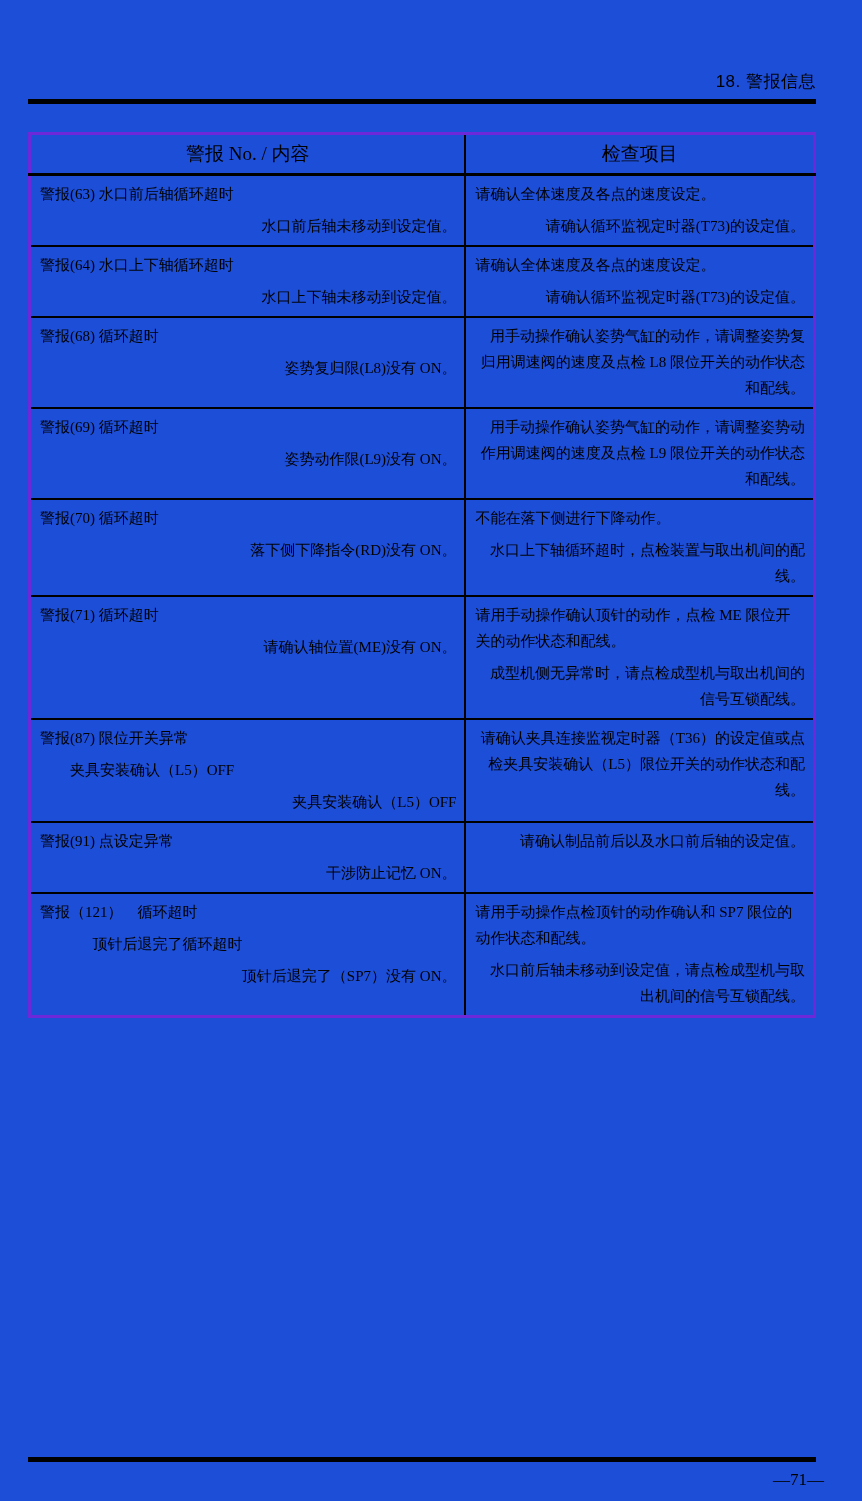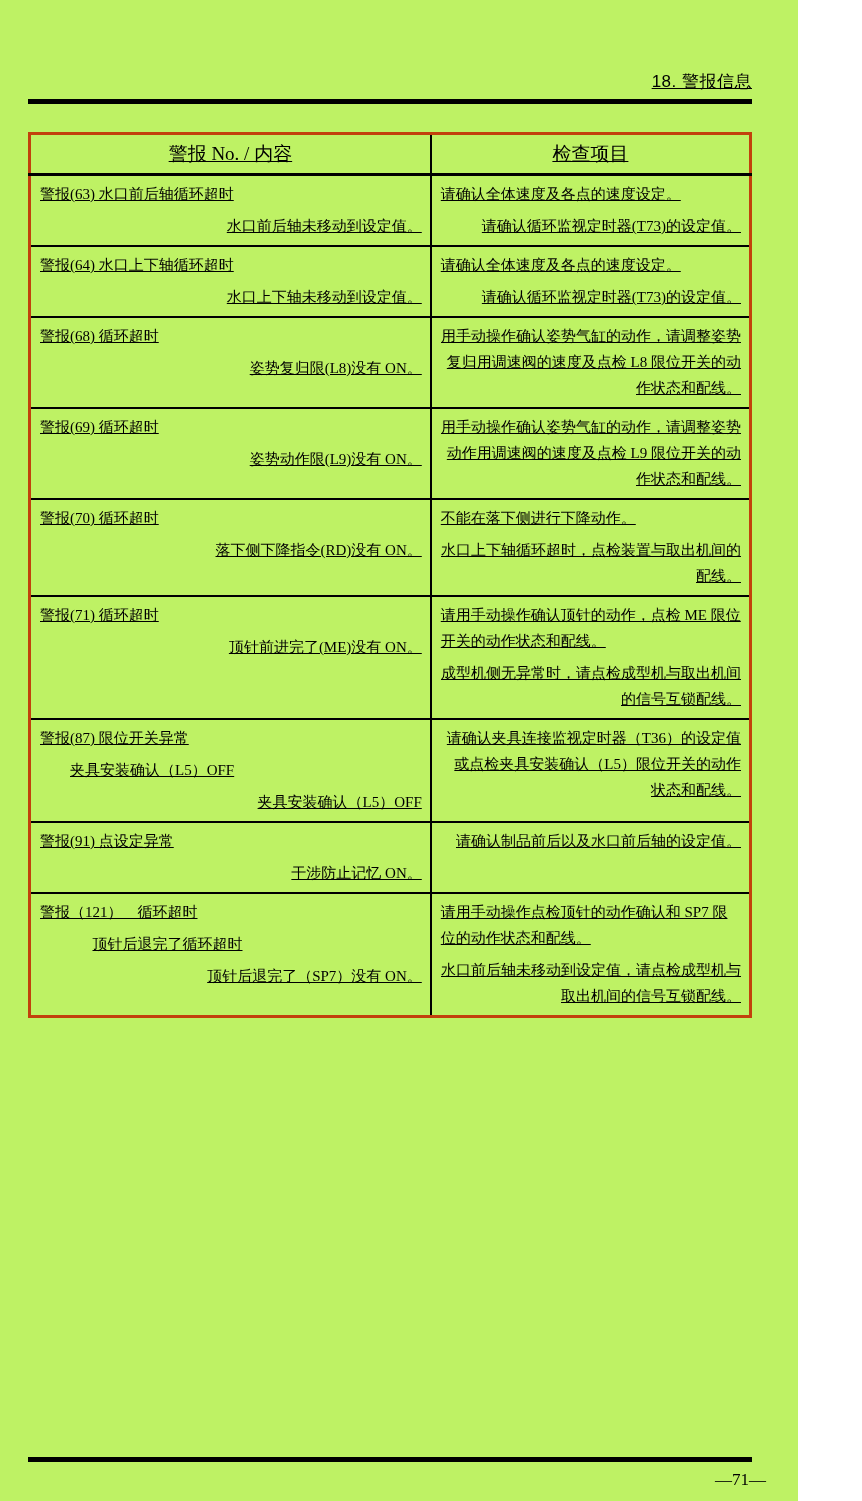--- a/index.html
+++ b/index.html
@@ -4,47 +4,46 @@
 <style>
   html, body {
     margin: 0;
     padding: 0;
     background: #ffffff;
     font-family: "Liberation Serif", "DejaVu Serif", serif;
     color: #000000;
   }
   .page {
     position: relative;
-    width: 798px;
+    width: 862px;
     height: 1501px;
-    background: #bef264;
+    background: #1d4ed8;
     box-sizing: border-box;
     overflow: hidden;
-    text-decoration: underline;
   }
   .page-inner {
     margin: 0 46px 0 28px; 
   }
   .page-header {
     padding-top: 70px;
     text-align: right;
     font-family: "Liberation Sans", "DejaVu Sans", sans-serif;
     font-size: 17px;
     letter-spacing: 0.5px;
   }
   .header-rule {
     margin-top: 6px;
     height: 5px;
     background: #000000;
   }
   table.alarm-table {
     margin-top: 28px;
     width: 100%;
     border-collapse: collapse;
-    border: 3px solid #c2410c;
+    border: 3px solid #6d28d9;
     table-layout: fixed;
   }
   table.alarm-table th {
     font-weight: normal;
     font-size: 19px;
     padding: 6px 4px;
     border-bottom: 3px solid #000000;
     text-align: center;
   }
   table.alarm-table th:first-child,
@@ -69,21 +68,21 @@
   .footer-rule {
     position: absolute;
     left: 28px;
     right: 46px;
     top: 1457px;
     height: 5px;
     background: #000000;
   }
   .page-number {
     position: absolute;
-    right: 32px;
+    right: 38px;
     top: 1470px;
     font-size: 17px;
   }
 </style>
 </head>
 <body>
 
 <div class="page">
   <div class="page-inner">
     <div class="page-header">
@@ -143,21 +142,21 @@
               <p>落下侧下降指令(RD)没有 ON。</p>
             </td>
             <td>
               <p>不能在落下侧进行下降动作。</p>
               <p>水口上下轴循环超时，点检装置与取出机间的配线。</p>
             </td>
           </tr>
           <tr>
             <td>
               <p>警报(71) 循环超时</p>
-              <p style="padding-left: 1.7em;">顶针前进完了(ME)没有 ON。</p>
+              <p style="padding-left: 1.7em;">请确认轴位置(ME)没有 ON。</p>
             </td>
             <td>
               <p>请用手动操作确认顶针的动作，点检 ME 限位开关的动作状态和配线。</p>
               <p>成型机侧无异常时，请点检成型机与取出机间的信号互锁配线。</p>
             </td>
           </tr>
           <tr>
             <td>
               <p>警报(87) 限位开关异常</p>
               <p style="padding-left: 2em;">夹具安装确认（L5）OFF</p>

